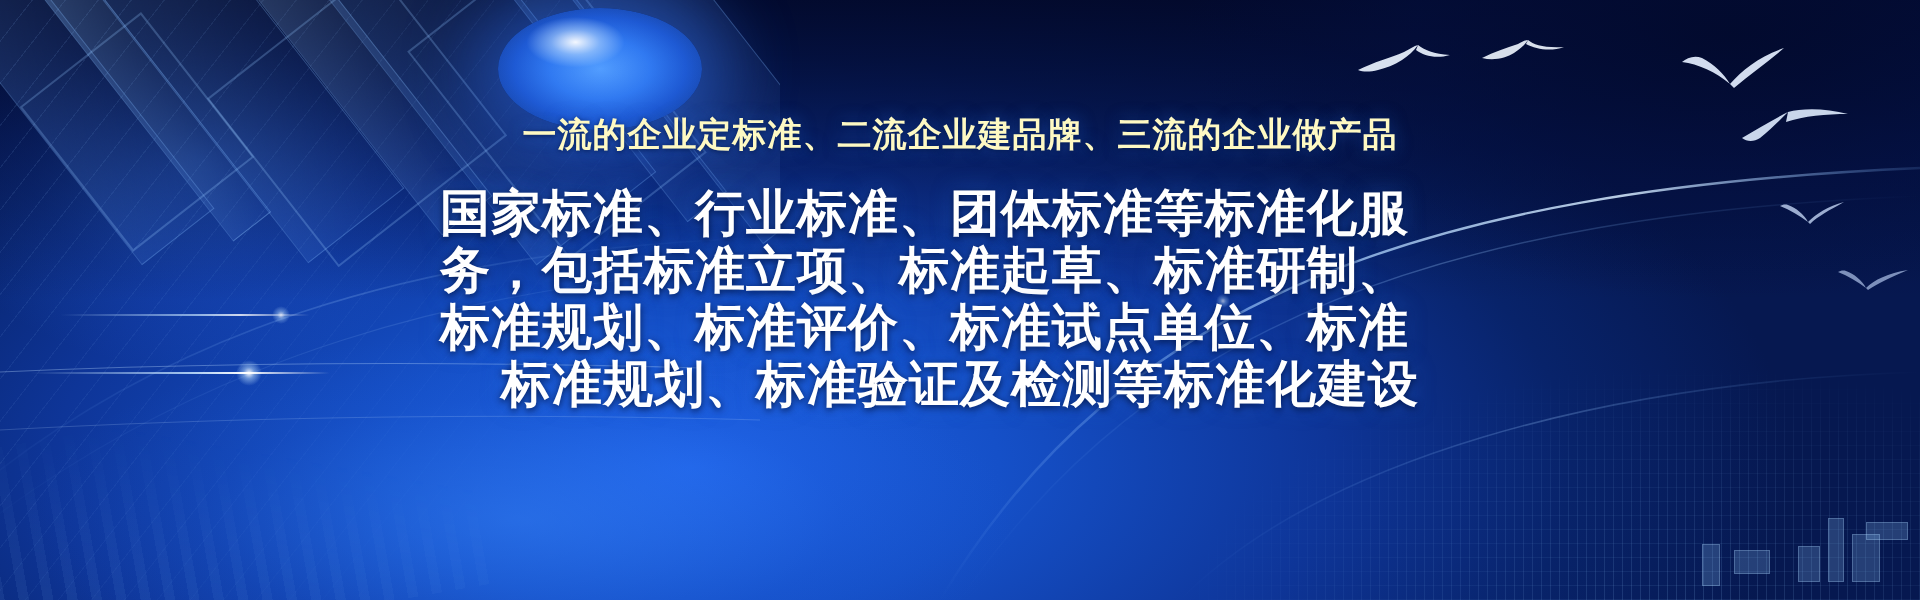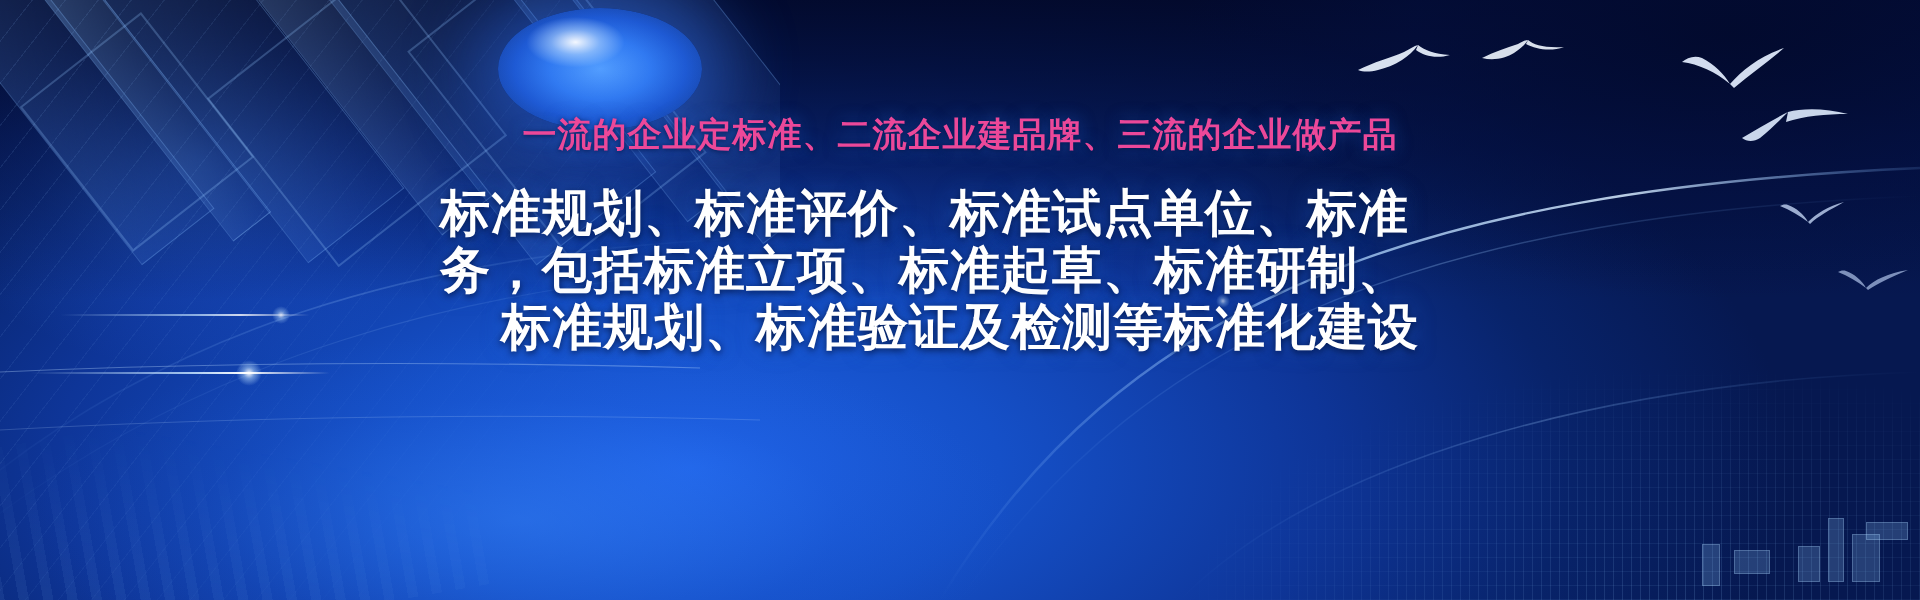--- a/index.html
+++ b/index.html
@@ -155,21 +155,21 @@
     inset: 0;
     display: flex;
     flex-direction: column;
     align-items: center;
   }
   .headline {
     margin-top: 114px;
     font-size: 34px;
     line-height: 1.2;
     letter-spacing: 1px;
-    color: #ec4899;
+    color: #fef9c3;
     font-weight: 700;
     text-shadow: 0 1px 5px rgba(0,20,70,0.85), 0 0 16px rgba(40,110,220,0.55);
     white-space: nowrap;
   }
   .subblock {
     margin-top: 30px;
     width: 1040px;
     text-align: center;
     font-size: 50px;
     line-height: 57px;
@@ -296,20 +296,21 @@
       <path d="M2,4 C12,8 22,14 30,20 C26,12 18,6 10,3 C7,2 4,3 2,4 Z" fill="#c6dcff" opacity="0.62"></path>
       <path d="M30,20 C38,12 52,5 72,2 C56,9 42,15 32,22 Z" fill="#c6dcff" opacity="0.62"></path>
     </svg>
   </div>
 
   <div class="text-layer">
 
     <div class="headline">一流的企业定标准、二流企业建品牌、三流的企业做产品</div>
 
     <div class="subblock">
+      <span class="subline l1">国家标准、行业标准、团体标准等标准化服</span>
+      <span class="subline l2">务，包括标准立项、标准起草、标准研制、</span>
       <span class="subline l3">标准规划、标准评价、标准试点单位、标准</span>
-      <span class="subline l2">务，包括标准立项、标准起草、标准研制、</span>
       <span class="subline l4">标准规划、标准验证及检测等标准化建设</span>
     </div>
 
   </div>
 
 </div>
 
 </body></html>

